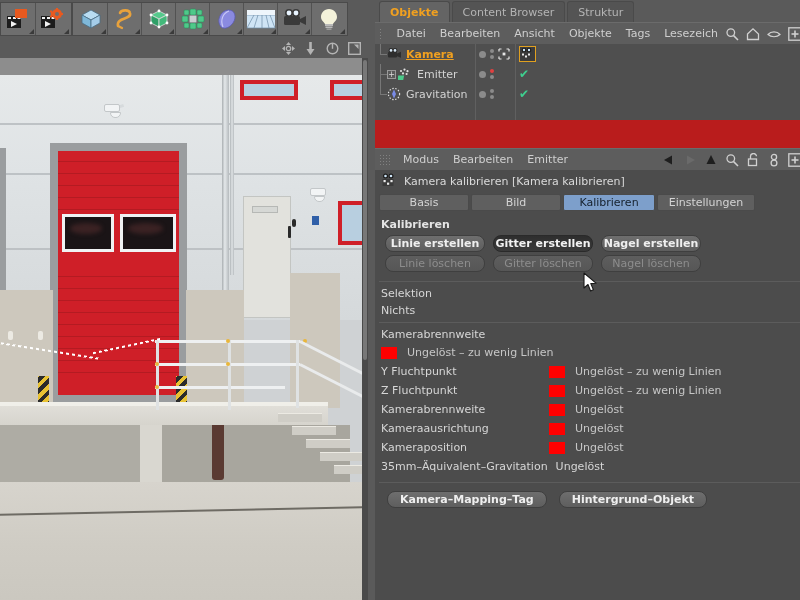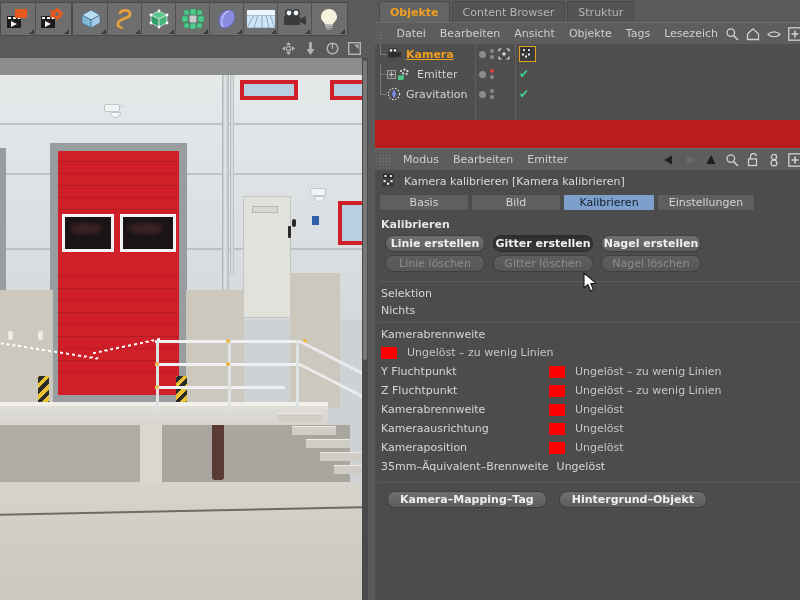--- a/index.html
+++ b/index.html
@@ -848,21 +848,21 @@
         <span class="swatch" style="background: rgb(255, 0, 0);"></span>
         <span class="status-val">Ungelöst</span>
       </div>
       <div class="status-row">
         <span class="status-label">Kameraposition</span>
         <span class="swatch" style="background: rgb(255, 0, 0);"></span>
         <span class="status-val">Ungelöst</span>
       </div>
 
       <div class="plain-row">
-        <span class="lab">35mm–Äquivalent–Brennweite</span>
+        <span class="lab">35mm–Äquivalent–Gravitation</span>
         <span class="val">Ungelöst</span>
       </div>
 
       <div class="sep-line" style="margin-top:6px;"></div>
 
       <div class="wbtn-row">
         <div class="wbtn">Kamera–Mapping–Tag</div>
         <div class="wbtn">Hintergrund–Objekt</div>
       </div>
     </div>

